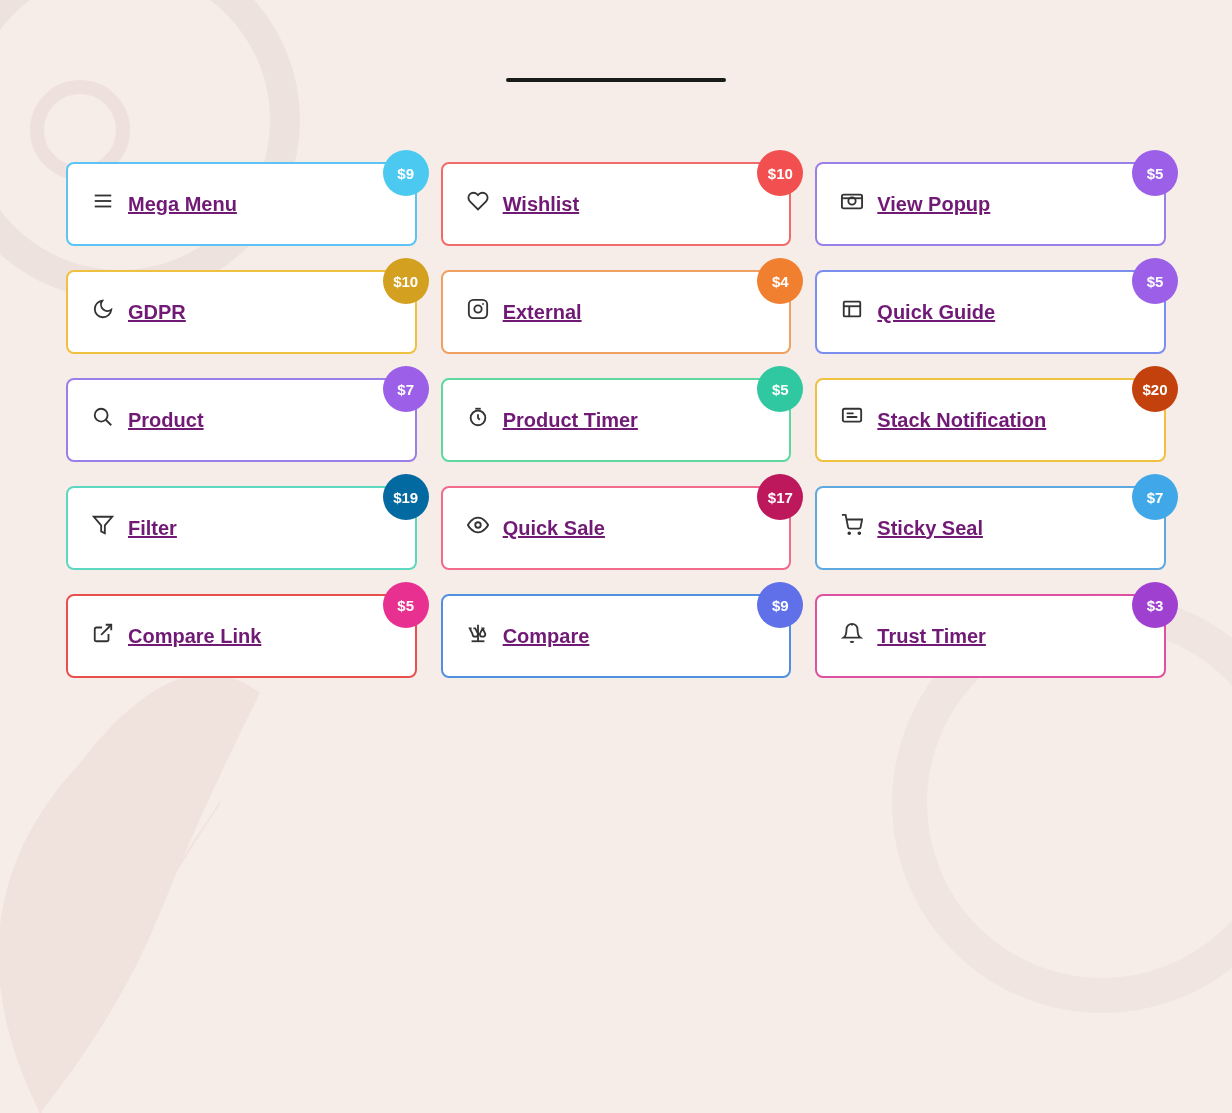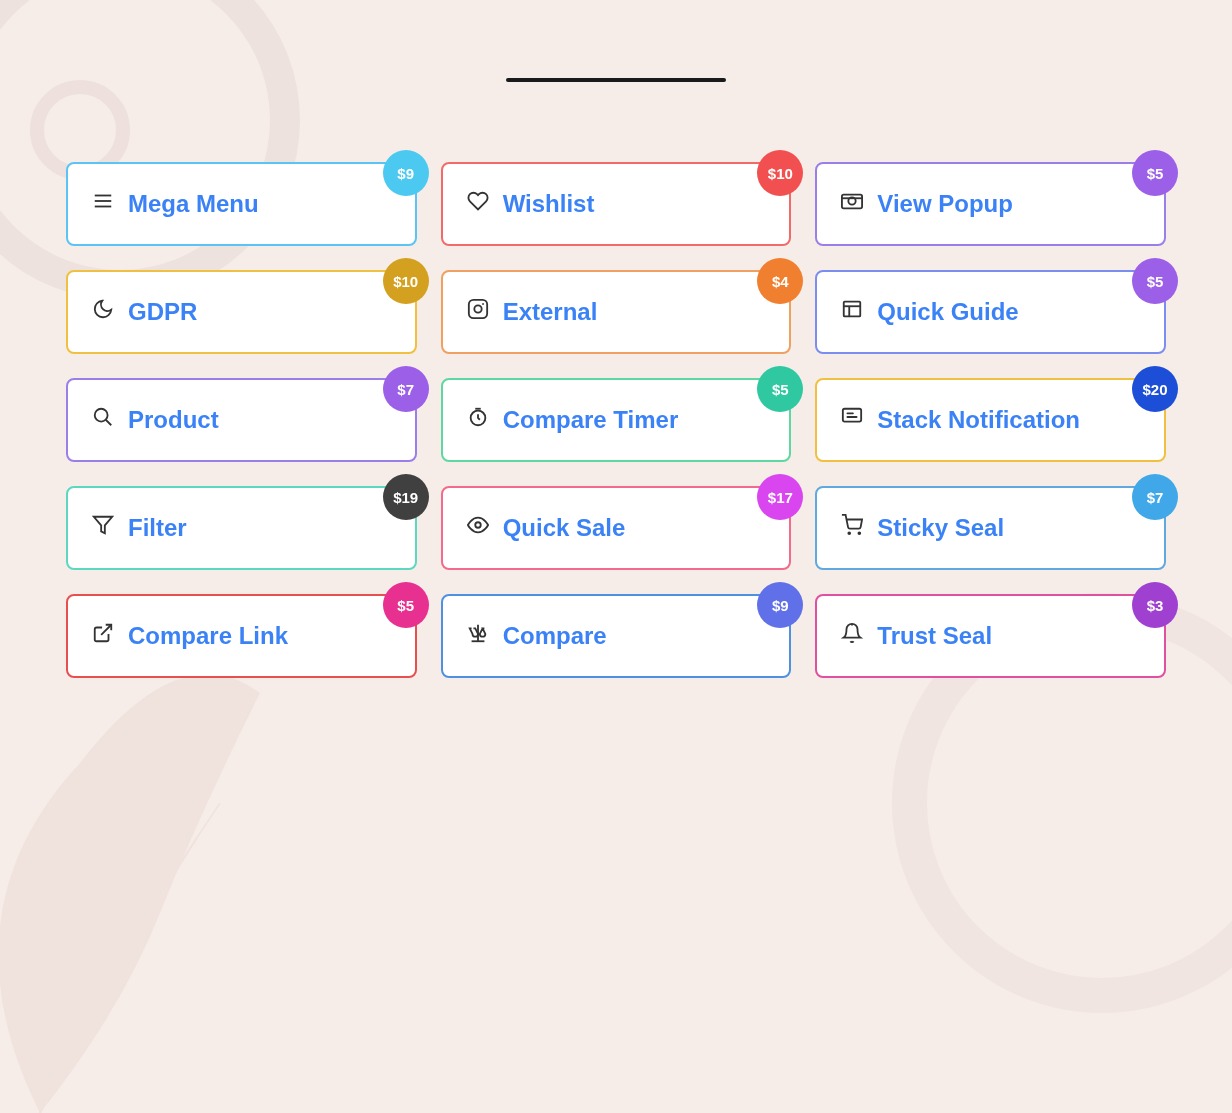--- a/index.html
+++ b/index.html
@@ -106,23 +106,24 @@
       border: 2px solid transparent;
     }
 
     .card-icon {
       font-size: 22px;
       color: #333;
       flex-shrink: 0;
     }
 
     .card-label {
-      font-size: 24px;
+      font-size: 20px;
       font-weight: 600;
-      color: #3b82f6;
+      color: #701a75;
+      text-decoration: underline;
     }
 
     .price-badge {
       position: absolute;
       top: -14px;
       right: -14px;
       width: 46px;
       height: 46px;
       border-radius: 50%;
       display: flex;
@@ -148,23 +149,23 @@
     .border-blue3  { border-color: #5090e0; }
     .border-pink2  { border-color: #e050a0; }
 
     
     .badge-cyan    { background: #4cc9f0; }
     .badge-red     { background: #f25050; }
     .badge-purple  { background: #9b5fe8; }
     .badge-yellow  { background: #d4a020; }
     .badge-orange  { background: #f08030; }
     .badge-teal    { background: #30c8a0; }
-    .badge-green   { background: #404040; }
-    .badge-rose    { background: #d946ef; }
-    .badge-gold    { background: #1d4ed8; }
+    .badge-green   { background: #0369a1; }
+    .badge-rose    { background: #be185d; }
+    .badge-gold    { background: #c2410c; }
     .badge-sky     { background: #40a8e8; }
     .badge-pink3   { background: #e83090; }
     .badge-indigo2 { background: #6070e8; }
     .badge-violet  { background: #a040d0; }
   </style>
 </head>
 <body>
 
 <div class="deco-circle-sm"></div>
 
@@ -257,21 +258,21 @@
       <span class="price-badge badge-purple">$7</span>
     </div>
       <div class="card border-green">
       <span class="card-icon">
         <svg width="22" height="22" viewBox="0 0 24 24" fill="none" stroke="#333" stroke-width="2">
             <circle cx="12" cy="13" r="8"></circle>
             <polyline points="12 9 12 13 14 15"></polyline>
             <path d="M9 3h6"></path>
           </svg>
       </span>
-      <span class="card-label">Compare Timer</span>
+      <span class="card-label">Product Timer</span>
       <span class="price-badge badge-teal">$5</span>
     </div>
       <div class="card border-yellow">
       <span class="card-icon">
         <svg width="22" height="22" viewBox="0 0 24 24" fill="none" stroke="#333" stroke-width="2">
             <rect x="2" y="3" width="20" height="14" rx="2"></rect>
             <rect x="6" y="7" width="8" height="2" rx="1" fill="#333" stroke="none"></rect>
             <rect x="6" y="11" width="12" height="2" rx="1" fill="#333" stroke="none"></rect>
           </svg>
       </span>
@@ -332,17 +333,17 @@
       <span class="price-badge badge-indigo2">$9</span>
     </div>
       <div class="card border-pink2">
       <span class="card-icon">
         <svg width="22" height="22" viewBox="0 0 24 24" fill="none" stroke="#333" stroke-width="2">
             <path d="M18 8a6 6 0 0 0-12 0c0 7-3 9-3 9h18s-3-2-3-9"></path>
             <path d="M13.73 21a2 2 0 0 1-3.46 0"></path>
             <circle cx="12" cy="3" r="1" fill="#333" stroke="none"></circle>
           </svg>
       </span>
-      <span class="card-label">Trust Seal</span>
+      <span class="card-label">Trust Timer</span>
       <span class="price-badge badge-violet">$3</span>
     </div>
     </div>
 </div>
 
 </body></html>

